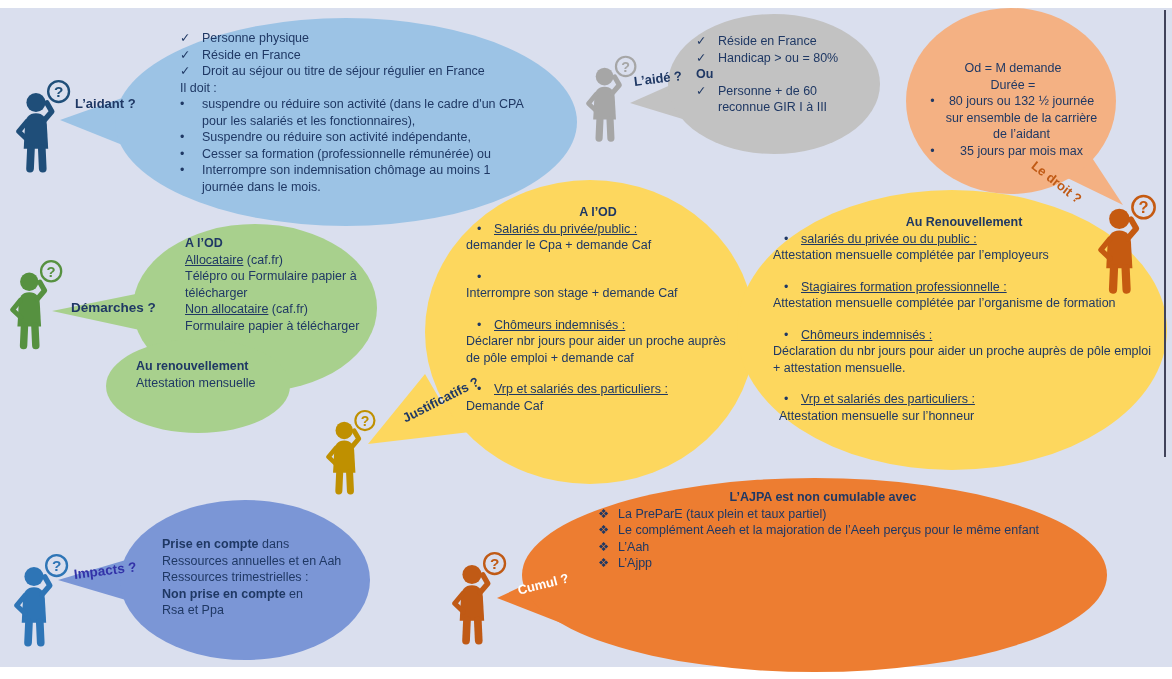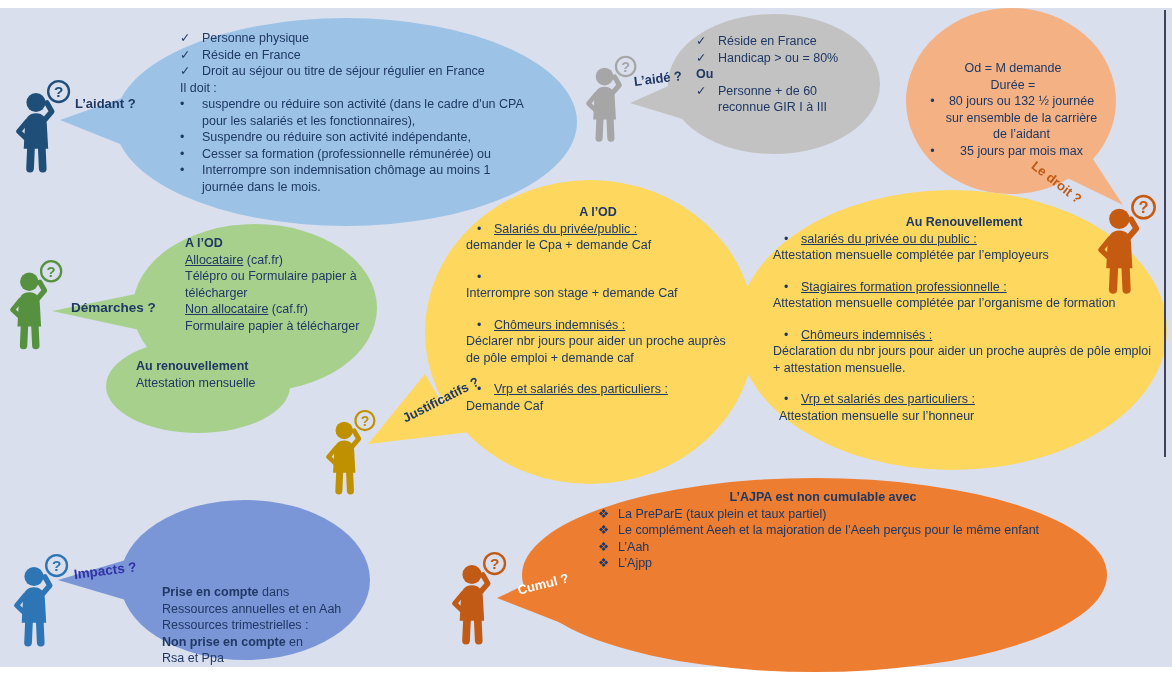--- a/index.html
+++ b/index.html
@@ -30,21 +30,21 @@
   #b-renew{left:737px;top:190px;width:430px;height:280px;background:#fdd75e;}
   #b-imp{left:120px;top:500px;width:250px;height:160px;background:#7b96d6;}
   #b-cumul{left:522px;top:478px;width:585px;height:194px;background:#ed7d31;}
   #t-aidant{left:180px;top:30px;width:348px;}
   #t-aide{left:696px;top:33px;width:172px;}
   #t-droit{left:924px;top:22px;width:178px;text-align:center;margin-top:38px;}
   #t-dem1{left:185px;top:235px;width:177px;}
   #t-dem2{left:136px;top:358px;width:132px;}
   #t-od{left:466px;top:204px;width:264px;}
   #t-renew{left:773px;top:214px;width:382px;}
-  #t-imp{left:162px;top:536px;width:190px;margin-top:48px;}
+  #t-imp{left:162px;top:536px;width:190px;}
   #t-cumul{left:572px;top:489px;width:502px;}
   #l-aidant{left:75px;top:96px;}
   #l-aide{left:633px;top:74px;transform:rotate(-7deg);}
   #l-droit{left:1038px;top:158px;transform:rotate(38deg);color:#c05a15;}
   #l-dem{left:71px;top:300px;font-size:13.5px;text-align:center;}
   #l-justif{left:400px;top:412px;transform:rotate(-27deg);}
   #l-imp{left:73px;top:567px;transform:rotate(-7deg);color:#3232a8;font-size:13.5px;}
   #l-cumul{left:516px;top:583px;transform:rotate(-14deg);color:#ffffff;}
   #right-border{position:absolute;left:1164px;top:10px;width:2px;height:447px;background:#41435a;}
 </style>

